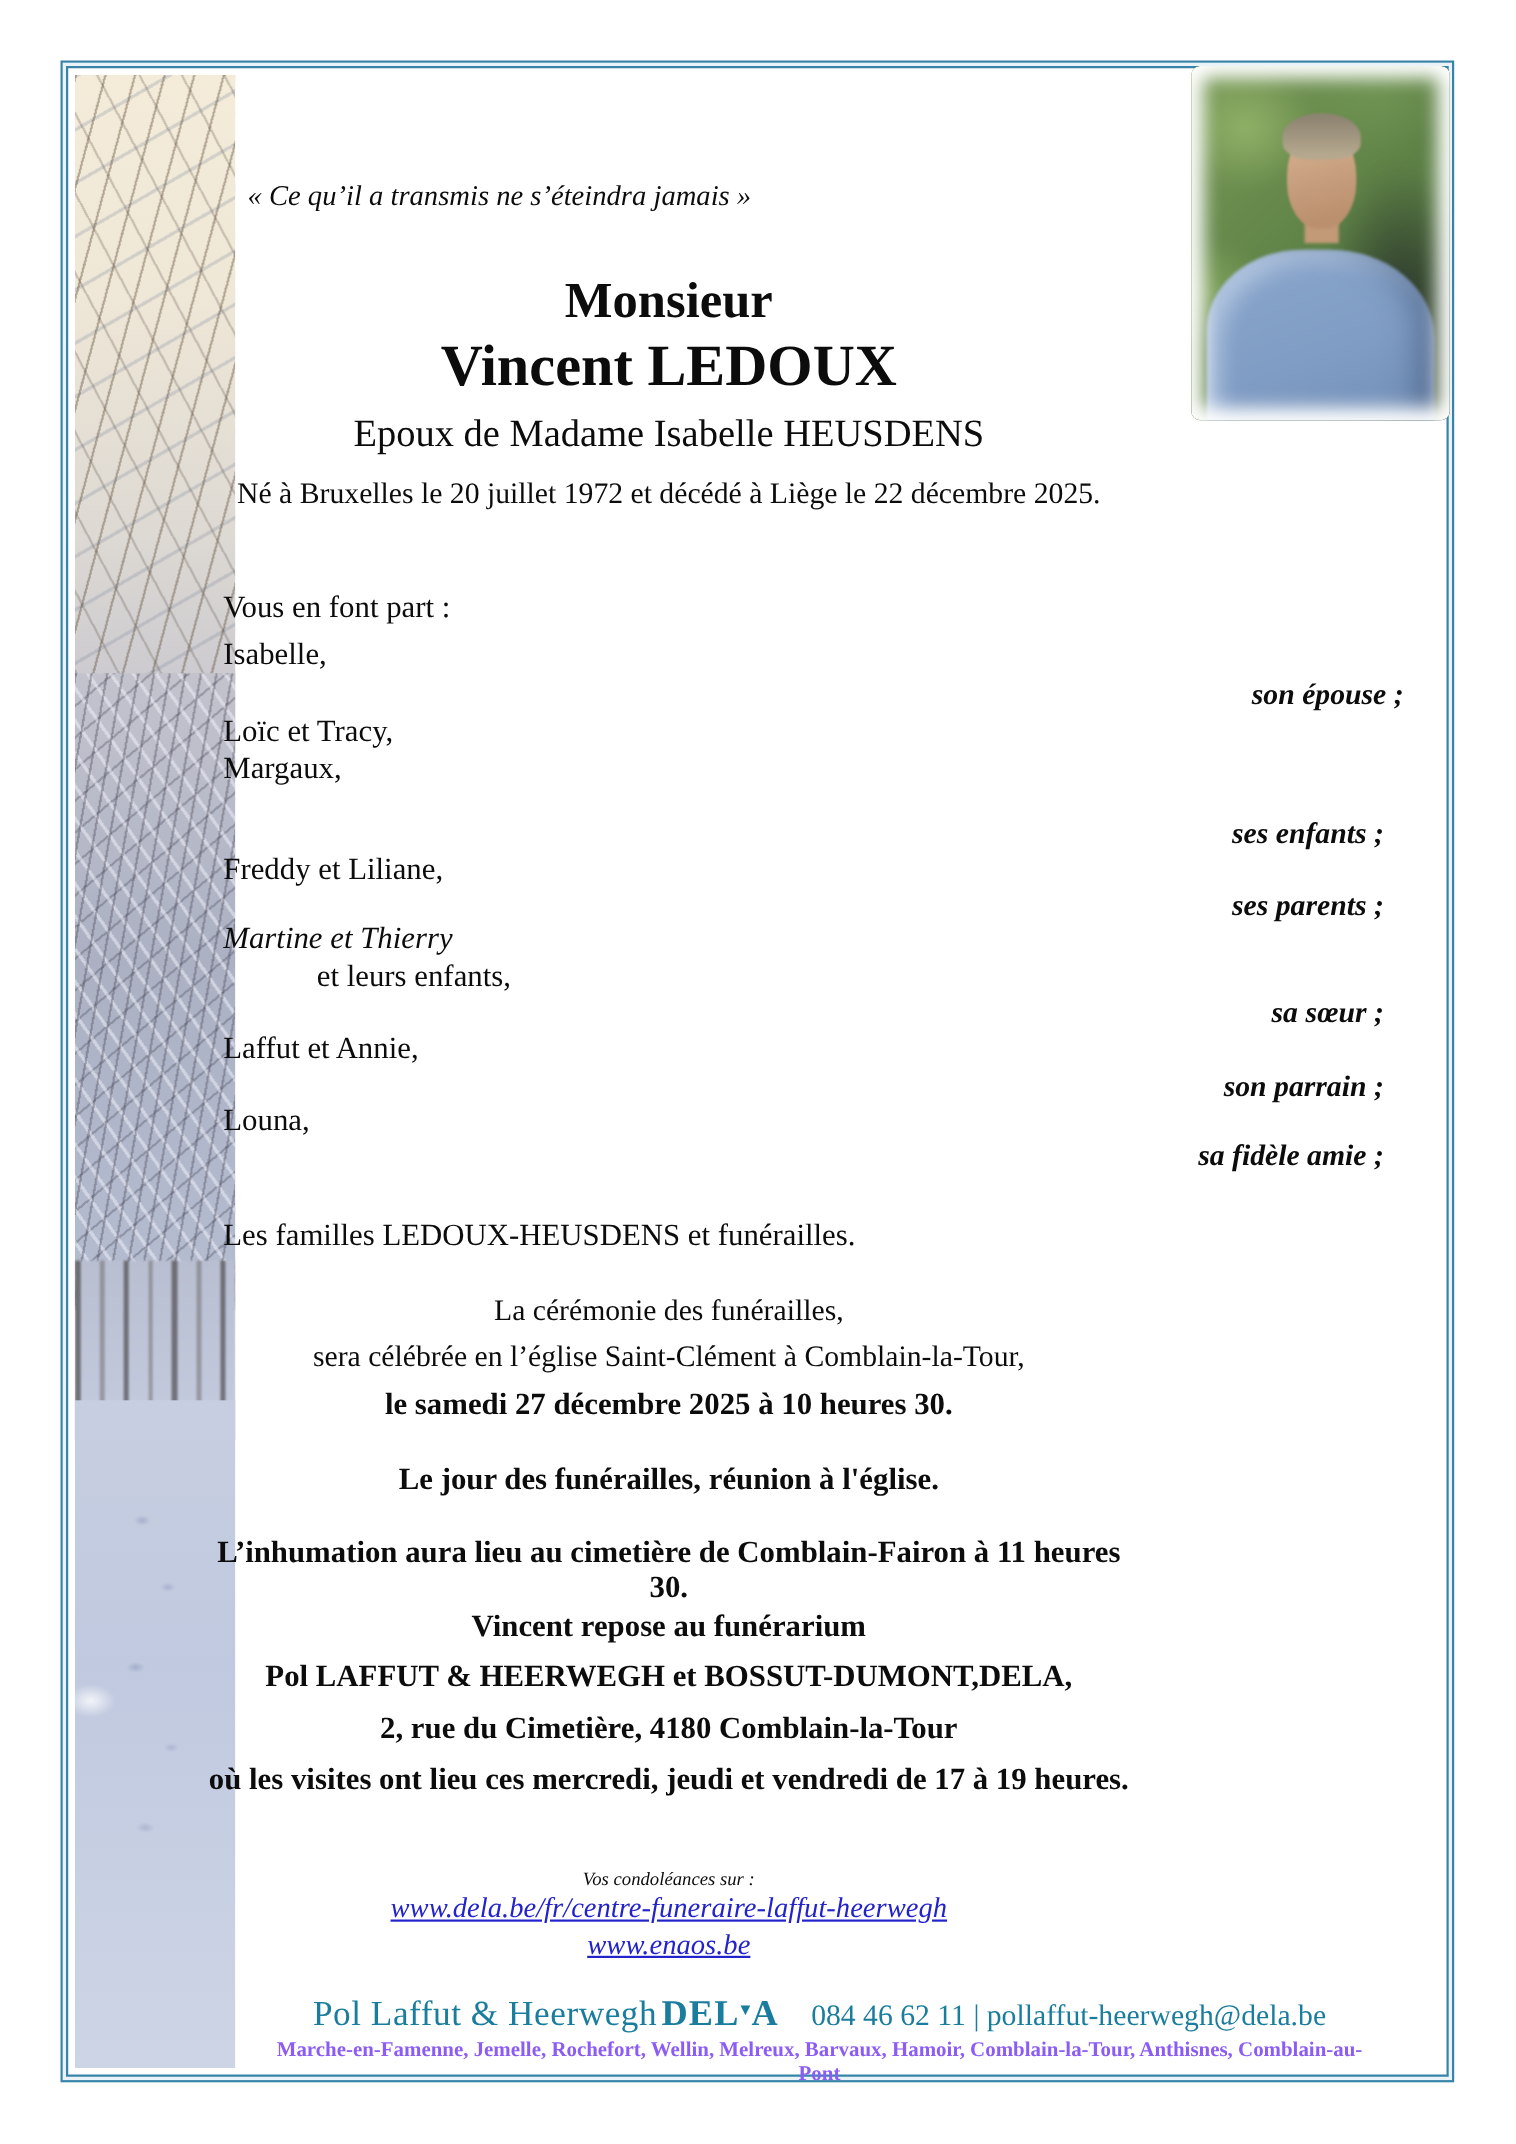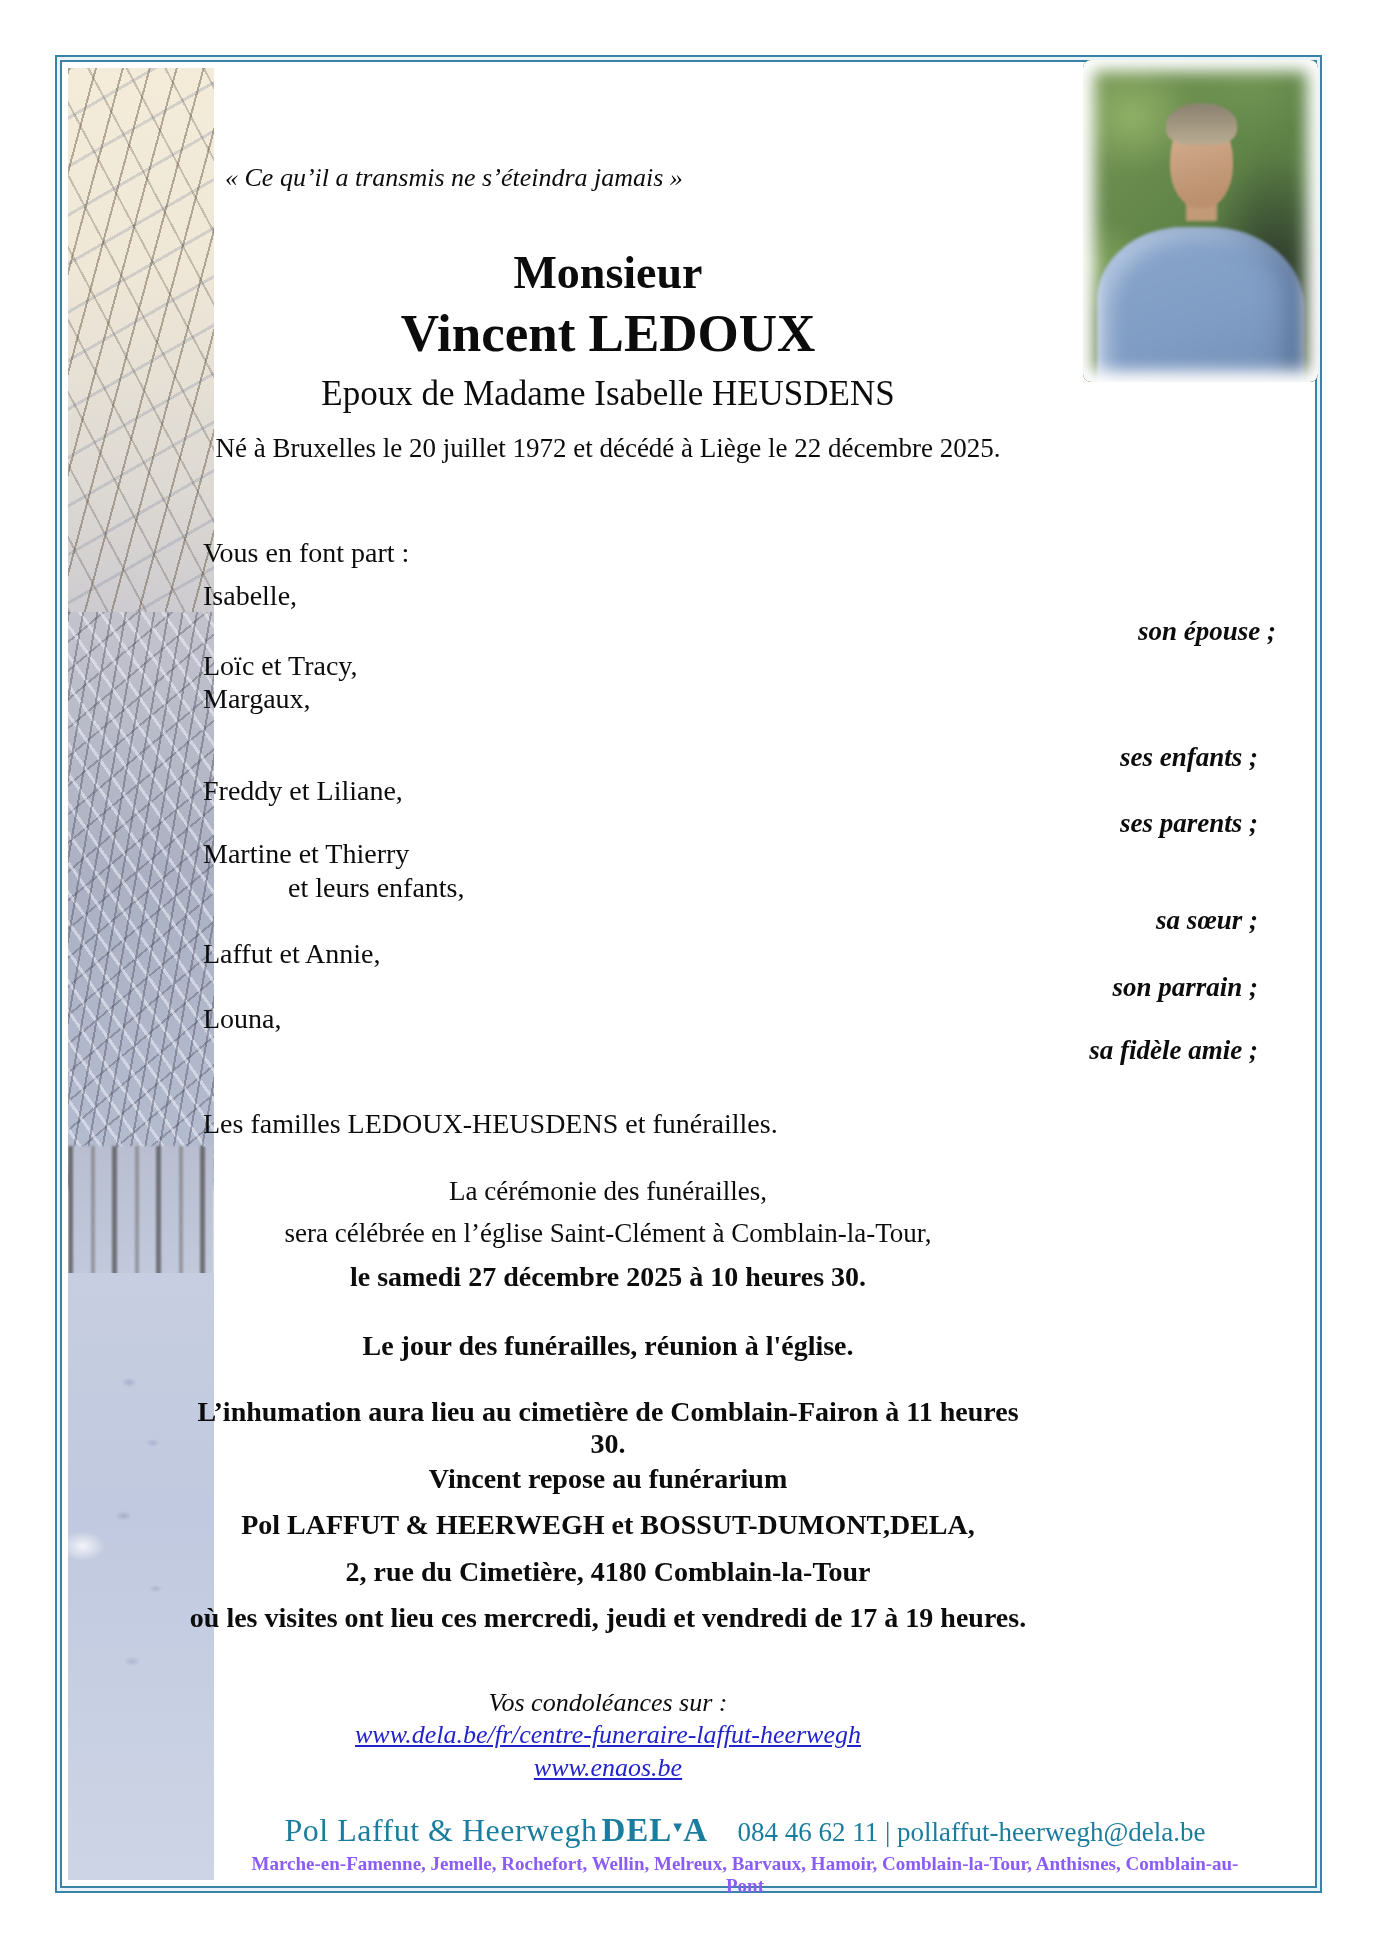--- a/index.html
+++ b/index.html
@@ -80,21 +80,21 @@
   .t-monsieur { top:246px; font-size:46px; font-weight:bold; }
   .t-name     { top:303px; font-size:53px; font-weight:bold; }
   .t-spouse   { top:374px; font-size:35px; }
   .t-dates    { top:433px; font-size:27px; }
   .leftcol { position:absolute; left:203px; font-size:28px; }
   .indent1 { left:288px; }
   .relation { position:absolute; left:180px; width:1078px; text-align:right;
     font-size:27px; font-weight:bold; font-style:italic; }
   .cer-reg  { font-size:27px; }
   .cer-bold { font-size:28px; font-weight:bold; }
-  .cond-intro { font-size:26px; font-style:italic; }
+  .cond-intro { font-size:17px; font-style:italic;margin-top:11px; }
   .cond-link { font-size:26px; font-style:italic; text-decoration:underline; color:#2323cc; cursor:pointer; }
   
   .footer-line { position:absolute; left:240px; top:1812px; width:1010px; text-align:center;
     color:#1b7d9d; white-space:nowrap; }
   .f-brand { font-size:32px; letter-spacing:.5px; }
   .f-logo  { font-size:33px; font-weight:bold; letter-spacing:1px; }
   .f-mark  { font-size:15px; vertical-align:9px; letter-spacing:0; margin:0 -2px; }
   .f-contact { font-size:27px; margin-left:22px; }
   .footer-cities { position:absolute; left:240px; top:1853px; width:1010px; text-align:center;
     color:#8b5cf6; font-size:19px; font-weight:bold; }
@@ -132,21 +132,21 @@
 
   <div class="leftcol" style="top:537px;">Vous en font part :</div>
 
   <div class="leftcol" style="top:580px;">Isabelle,</div>
   <div class="relation" style="top:616px;padding-left:18px;">son épouse ;</div>
   <div class="leftcol" style="top:650px;">Loïc et Tracy,</div>
   <div class="leftcol" style="top:683px;">Margaux,</div>
   <div class="relation" style="top:742px;">ses enfants ;</div>
   <div class="leftcol" style="top:775px;">Freddy et Liliane,</div>
   <div class="relation" style="top:808px;">ses parents ;</div>
-  <div class="leftcol" style="top:838px;">Martine et Thierry</div>
+  <div class="leftcol" style="top:838px;font-style:italic;">Martine et Thierry</div>
   <div class="leftcol indent1" style="top:872px;">et leurs enfants,</div>
   <div class="relation" style="top:905px;">sa sœur ;</div>
   <div class="leftcol" style="top:938px;">Laffut et Annie,</div>
   <div class="relation" style="top:972px;">son parrain ;</div>
   <div class="leftcol" style="top:1003px;">Louna,</div>
   <div class="relation" style="top:1035px;">sa fidèle amie ;</div>
 
   <div class="leftcol" style="top:1108px;">Les familles LEDOUX-HEUSDENS et funérailles.</div>
 
   <div class="centered cer-reg" style="top:1176px;">La cérémonie des funérailles,</div>

